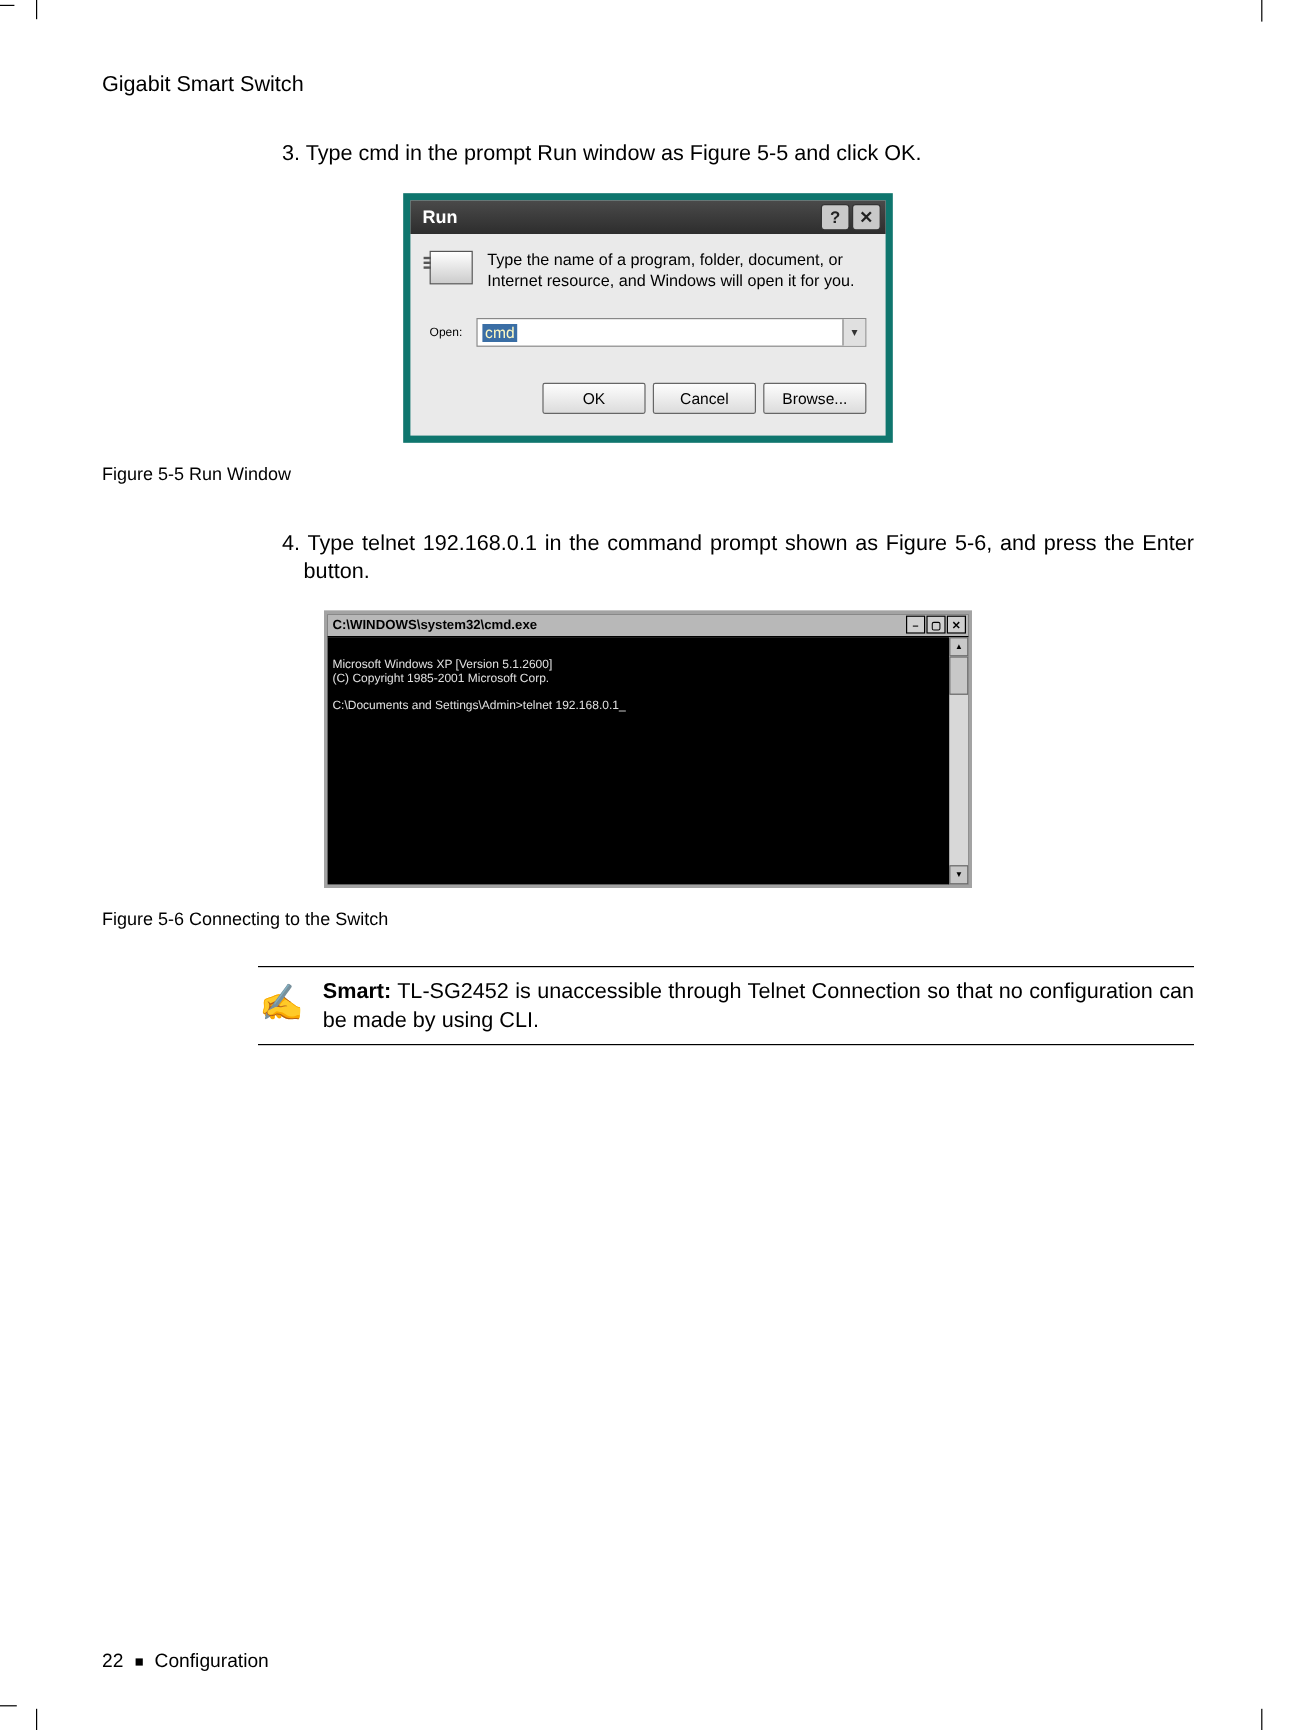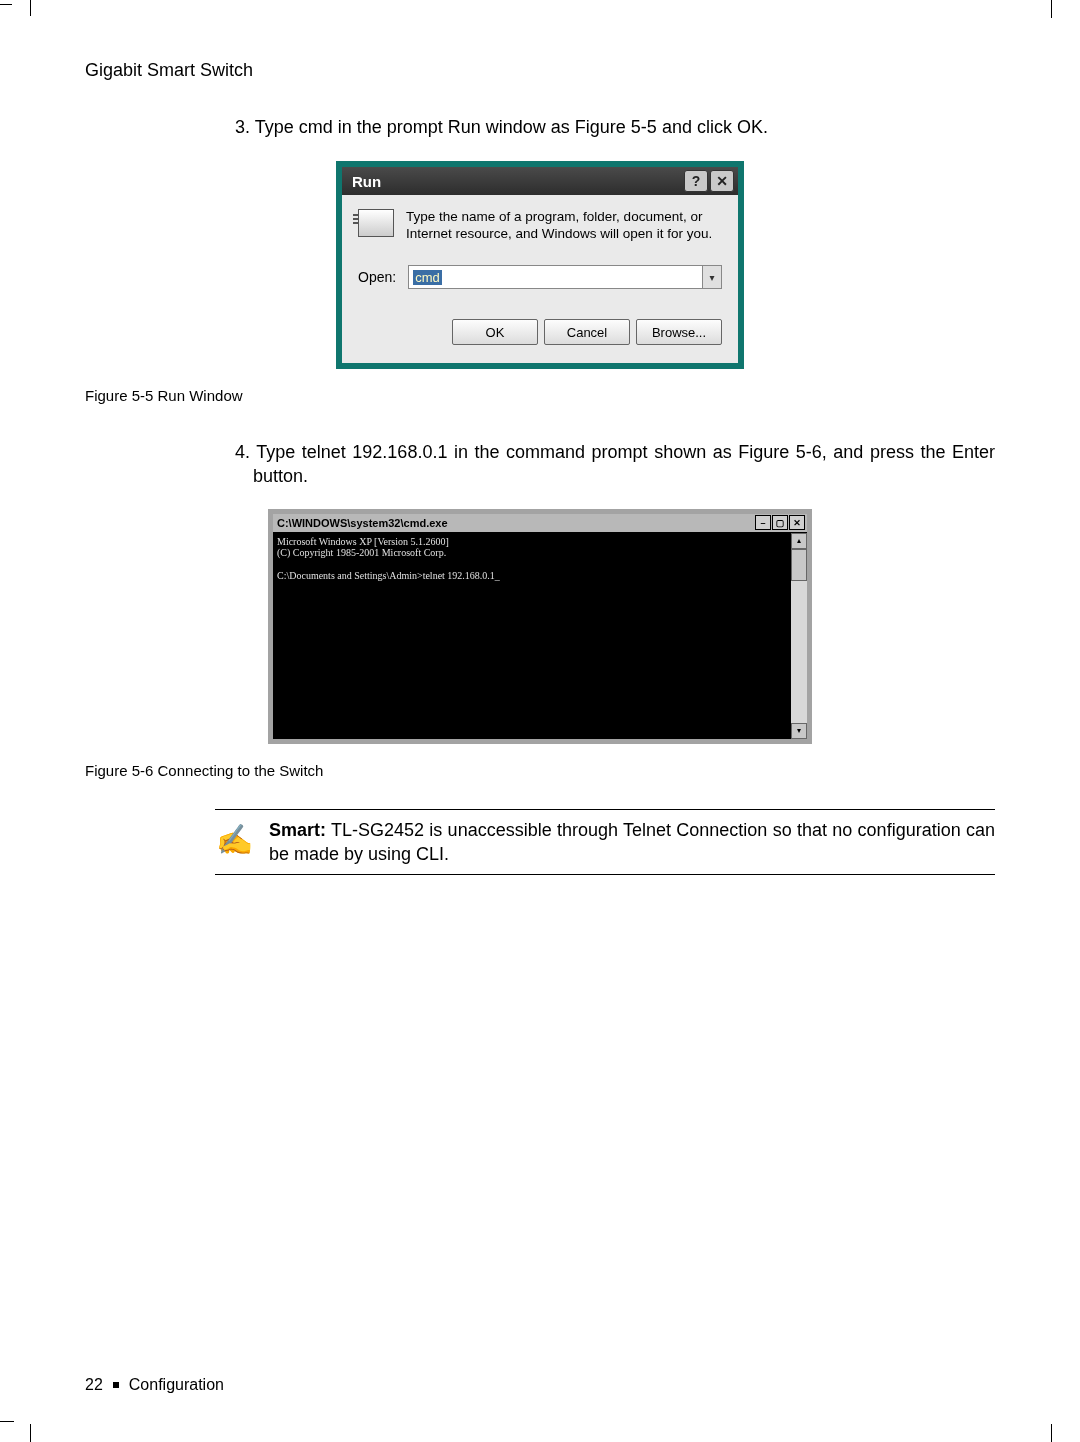--- a/index.html
+++ b/index.html
@@ -82,21 +82,21 @@
     background: linear-gradient(#fff,#ccc);
     position: relative;
   }
   .run-icon::before {
     content:""; position:absolute; left:-6px; top:4px; width:6px; height:2px; background:#555; box-shadow: 0 4px 0 #555, 0 8px 0 #555;
   }
   .run-desc { font-size: 13.5px; line-height: 1.25; }
   .run-open-row {
     display: flex; align-items: center; gap: 12px; margin-top: 22px;
   }
-  .run-open-label { font-size: 14px; }
+  .run-open-label { font-size: 10px; }
   .run-combo {
     flex: 1;
     display: flex;
     border: 1px solid #888;
     background: #fff;
     height: 22px;
   }
   .run-combo-input {
     flex:1; padding: 0 4px; font-size: 13px; display:flex; align-items:center;
   }
@@ -117,21 +117,21 @@
   }
 
   .figure-caption {
     font-size: 15px; margin-top: 18px;
   }
 
   
   .cmd-window {
     width: 534px;
     margin: 20px auto 0 auto;
-    border: 5px solid #a3a3a3;
+    border: 3px solid #a3a3a3;
     background: #000;
   }
   .cmd-titlebar {
     height: 18px;
     background: #b8b8b8;
     display:flex; align-items:center;
     font-size: 11px; font-weight:bold; color:#000;
     padding: 0 2px 0 4px;
     border-bottom:1px solid #000;
   }
@@ -140,22 +140,22 @@
     width: 14px; height: 13px; background:#d0d0d0; border:1px solid #000;
     margin-left:1px; font-size:9px; display:flex; align-items:center; justify-content:center;
   }
   .cmd-body {
     position: relative;
     display:flex;
     height: 206px;
   }
   .cmd-content {
     flex:1;
-    padding: 3px 4px;
-    font-family: Liberation Serif, serif;
+    padding: 18px 4px;
+    font-family: Liberation Sans, sans-serif;
     font-size: 10px; line-height: 1.15;
     color: #e0e0e0;
     white-space: pre;
     overflow: hidden;
   }
   .cmd-scroll {
     width: 16px; background:#d8d8d8; border-left:1px solid #000;
     display:flex; flex-direction:column;
   }
   .cmd-scroll-btn { height:14px; background:#c8c8c8; border:1px solid #666; font-size:8px; display:flex; align-items:center; justify-content:center; }

